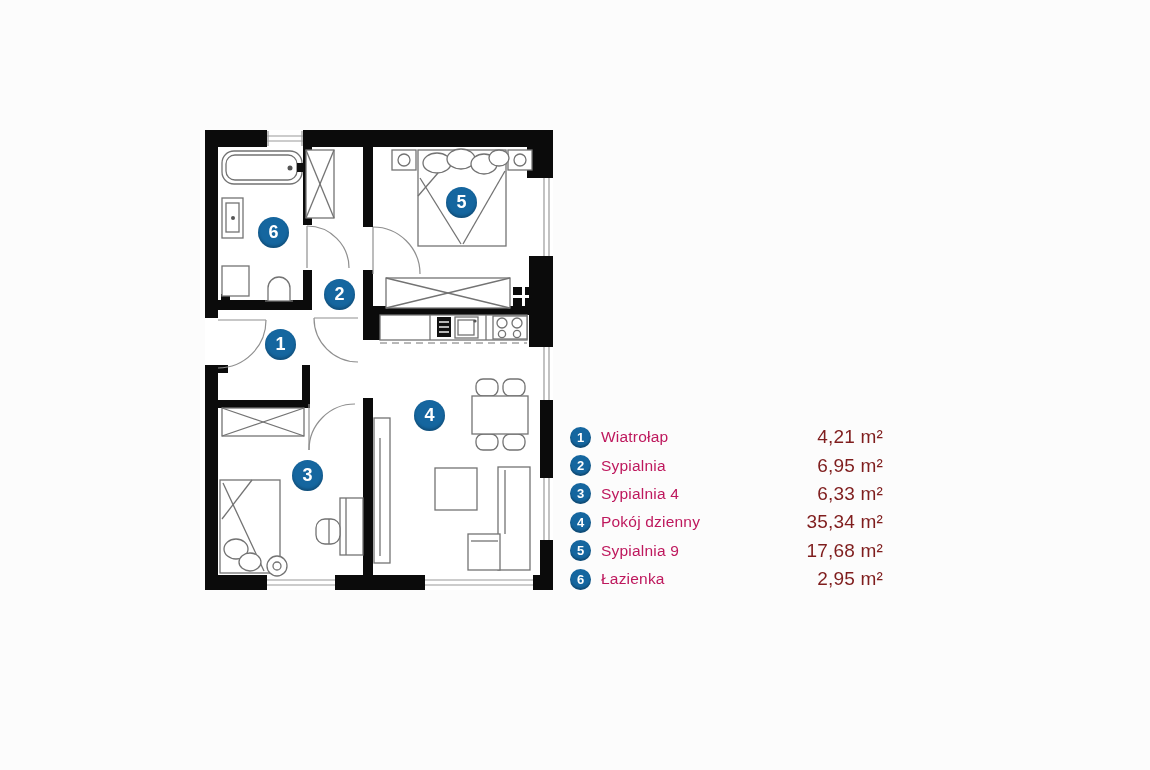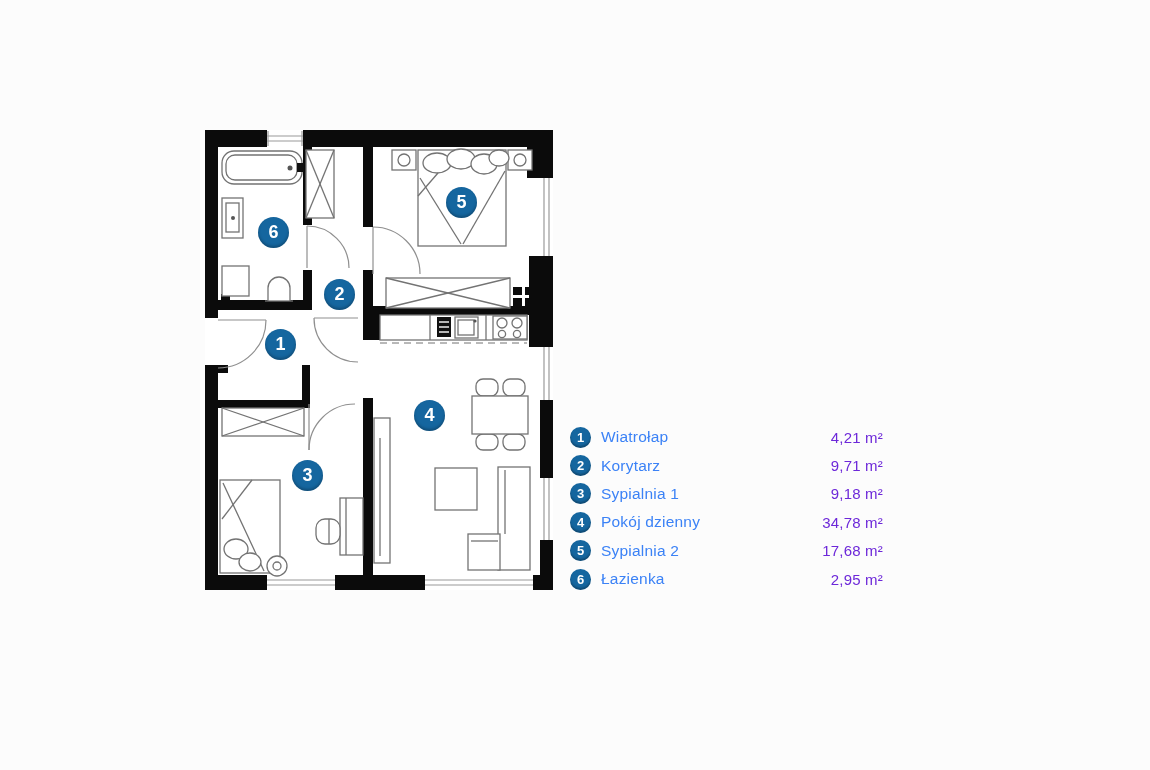--- a/index.html
+++ b/index.html
@@ -27,24 +27,24 @@
   .legend-row{
     height:28.4px;display:flex;align-items:center;
   }
   .legend-badge{
     width:21px;height:21px;border-radius:50%;flex:0 0 21px;
     background:#15669f;
     box-shadow:inset 0 -2px 2px rgba(0,0,0,.28);
     color:#fff;font-size:13px;font-weight:bold;line-height:21px;text-align:center;
   }
   .legend-label{
-    margin-left:10px;font-size:15.5px;color:#3b82f6;letter-spacing:.2px;
+    margin-left:10px;font-size:15.5px;color:#be185d;letter-spacing:.2px;
   }
   .legend-area{
-    margin-left:auto;font-size:15px;color:#6d28d9;letter-spacing:.2px;
+    margin-left:auto;font-size:19px;color:#7f1d1d;letter-spacing:.2px;
   }
 </style>
 </head>
 <body>
 
 <div class="canvas">
 
   <svg class="plan" viewBox="0 0 1150 770">
 
     <rect x="205" y="130" width="348" height="460" fill="#ffffff"></rect>
@@ -277,36 +277,36 @@
   <div class="plan-marker" style="left:258px;top:217px;">6</div>
 
   <div class="legend">
     <div class="legend-row">
       <span class="legend-badge">1</span>
       <span class="legend-label">Wiatrołap</span>
       <span class="legend-area">4,21 m²</span>
     </div>
     <div class="legend-row">
       <span class="legend-badge">2</span>
-      <span class="legend-label">Korytarz</span>
-      <span class="legend-area">9,71 m²</span>
+      <span class="legend-label">Sypialnia</span>
+      <span class="legend-area">6,95 m²</span>
     </div>
     <div class="legend-row">
       <span class="legend-badge">3</span>
-      <span class="legend-label">Sypialnia 1</span>
-      <span class="legend-area">9,18 m²</span>
+      <span class="legend-label">Sypialnia 4</span>
+      <span class="legend-area">6,33 m²</span>
     </div>
     <div class="legend-row">
       <span class="legend-badge">4</span>
       <span class="legend-label">Pokój dzienny</span>
-      <span class="legend-area">34,78 m²</span>
+      <span class="legend-area">35,34 m²</span>
     </div>
     <div class="legend-row">
       <span class="legend-badge">5</span>
-      <span class="legend-label">Sypialnia 2</span>
+      <span class="legend-label">Sypialnia 9</span>
       <span class="legend-area">17,68 m²</span>
     </div>
     <div class="legend-row">
       <span class="legend-badge">6</span>
       <span class="legend-label">Łazienka</span>
       <span class="legend-area">2,95 m²</span>
     </div>
   </div>
 
 </div>

